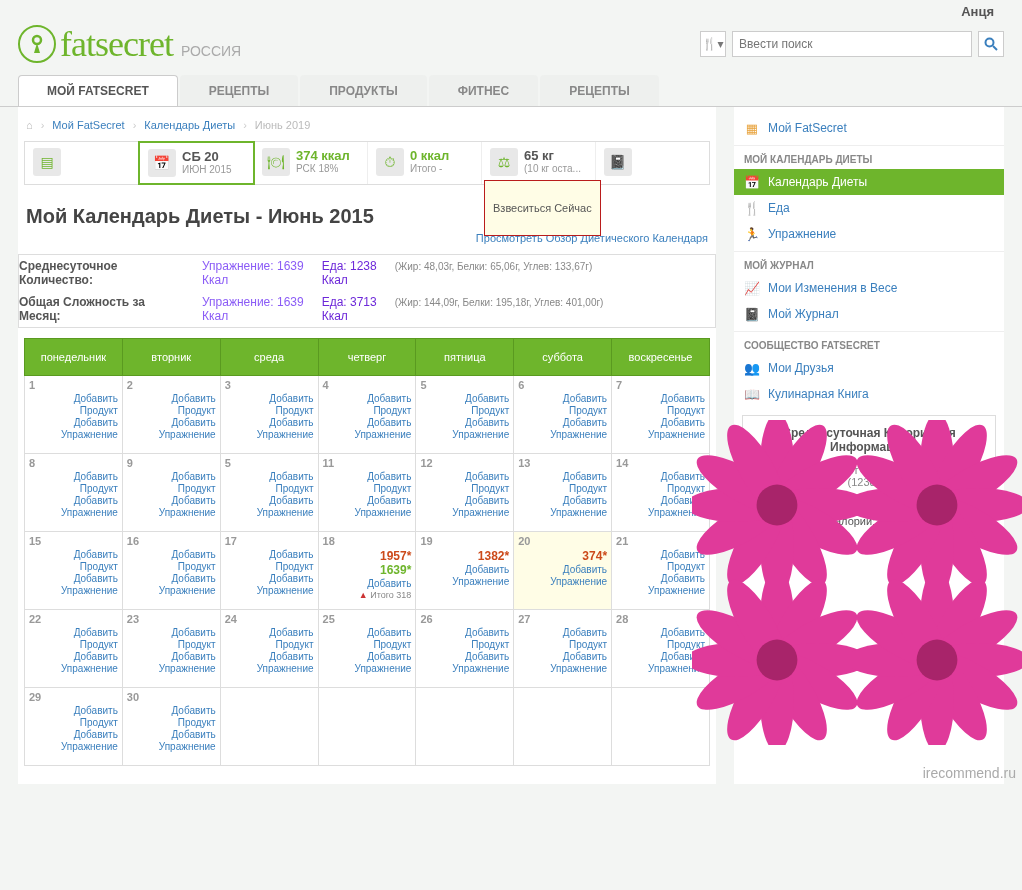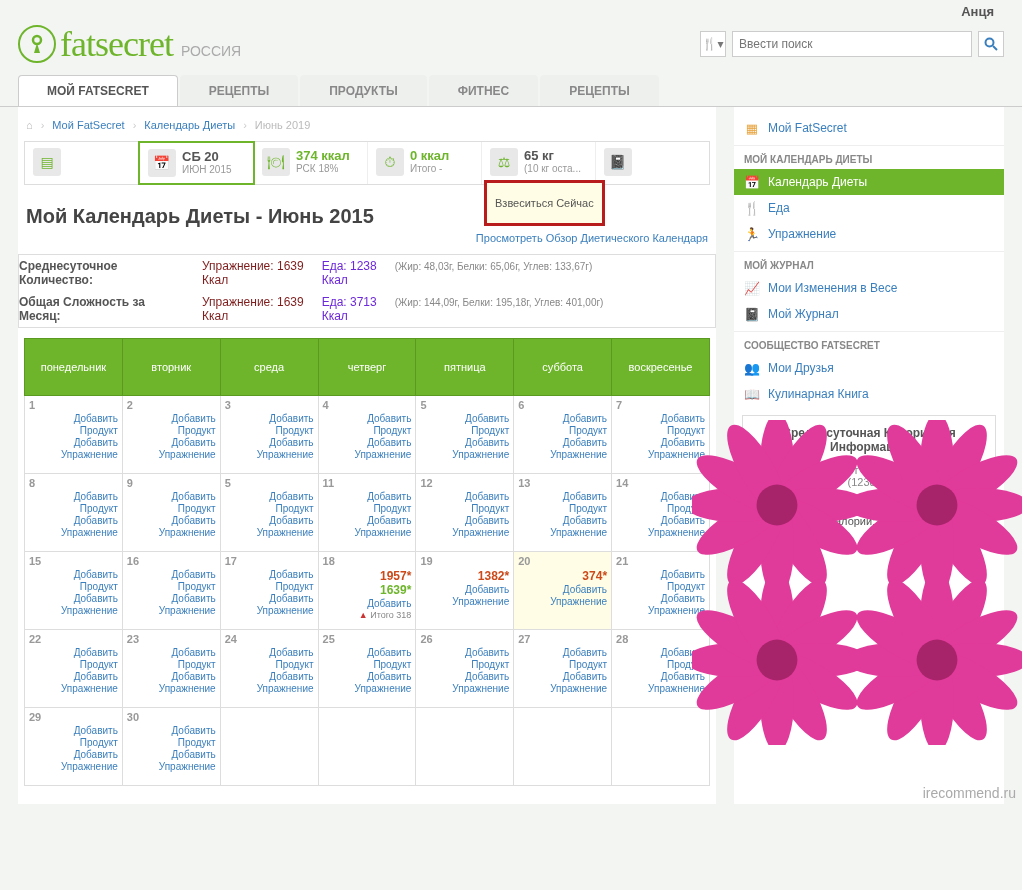--- a/index.html
+++ b/index.html
@@ -23,31 +23,31 @@
 .breadcrumb{color:#bbb;font-size:11px;padding:4px 8px;display:flex;gap:8px;align-items:center}
 .breadcrumb .sep{color:#ccc}
 .stats-row{display:flex;border:1px solid #ddd;margin:6px}
 .stat-box{flex:1;border-right:1px solid #eee;padding:6px 8px;display:flex;gap:6px;align-items:flex-start;position:relative}
 .stat-box:last-child{border-right:none}
 .stat-box.highlight{border:2px solid #6eb52c;margin:-1px}
 .stat-ico{width:28px;height:28px;background:#e8e8e8;border-radius:3px;display:flex;align-items:center;justify-content:center;font-size:14px;color:#6eb52c}
 .stat-main{font-weight:bold;font-size:13px}
 .stat-sub{font-size:10px;color:#999}
 .stat-green{color:#6eb52c}
-.tooltip-weigh{position:absolute;top:38px;left:2px;background:#fffde6;border:3px solid #b91c1c;padding:14px 8px;font-size:11px;white-space:nowrap;z-index:10}
+.tooltip-weigh{position:absolute;top:38px;left:2px;background:#fffde6;border:1px solid #b91c1c;padding:21px 8px;font-size:11px;white-space:nowrap;z-index:10}
 h1.page-title{font-size:20px;color:#444;padding:14px 8px 4px;font-weight:bold}
 .overview-link{text-align:right;padding:0 8px 10px;font-size:11px}
 .summary-box{border:1px solid #ddd;}
 .summary-row{display:flex;align-items:baseline;padding:4px 0;gap:18px}
 .summary-label{width:165px;font-weight:bold;color:#555;font-size:12px}
-.ex-val{color:#7f1d1d;font-size:12px}
+.ex-val{color:#8b5cf6;font-size:12px}
 .food-val{color:#6d28d9;font-size:12px}
 .macros{font-size:10px;color:#888}
 .cal-table{width:calc(100% - 12px);margin:10px 6px;border-collapse:collapse;table-layout:fixed}
-.cal-table th{background:#6eb52c;color:#fff;padding:22px 4px;font-size:11px;font-weight:normal;text-align:center;border:1px solid #5a9a20}
+.cal-table th{background:#6eb52c;color:#fff;padding:12px 4px;font-size:11px;font-weight:normal;text-align:center;border:1px solid #5a9a20}
 .cal-table td{border:1px solid #ddd;vertical-align:top;padding:3px 4px;height:78px;font-size:10px;text-align:right;position:relative}
 .cal-table td.today{background:#fffde6}
 .cal-table td .daynum{color:#999;font-size:11px;text-align:left;font-weight:bold;margin-bottom:2px}
 .cal-table td .act{display:block;margin:1px 0}
 .cal-red{color:#cc4a1a;font-weight:bold;font-size:12px}
 .cal-grn{color:#6eb52c;font-weight:bold;font-size:12px}
 .cal-tiny{color:#888;font-size:9px}
 .sidebar{width:270px;background:#fff;padding:8px 0}
 .side-hdr{color:#888;font-size:10px;font-weight:bold;padding:8px 10px 4px;border-top:1px solid #eee;margin-top:4px}
 .side-item{display:flex;align-items:center;gap:8px;padding:5px 10px;font-size:12px;cursor:pointer}

